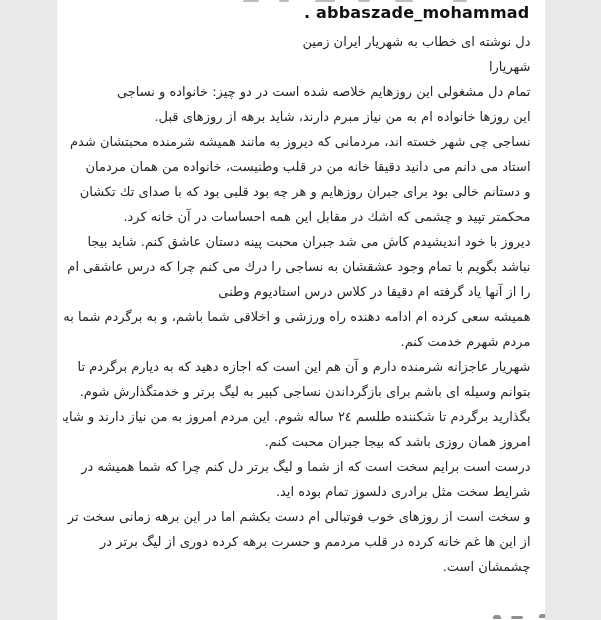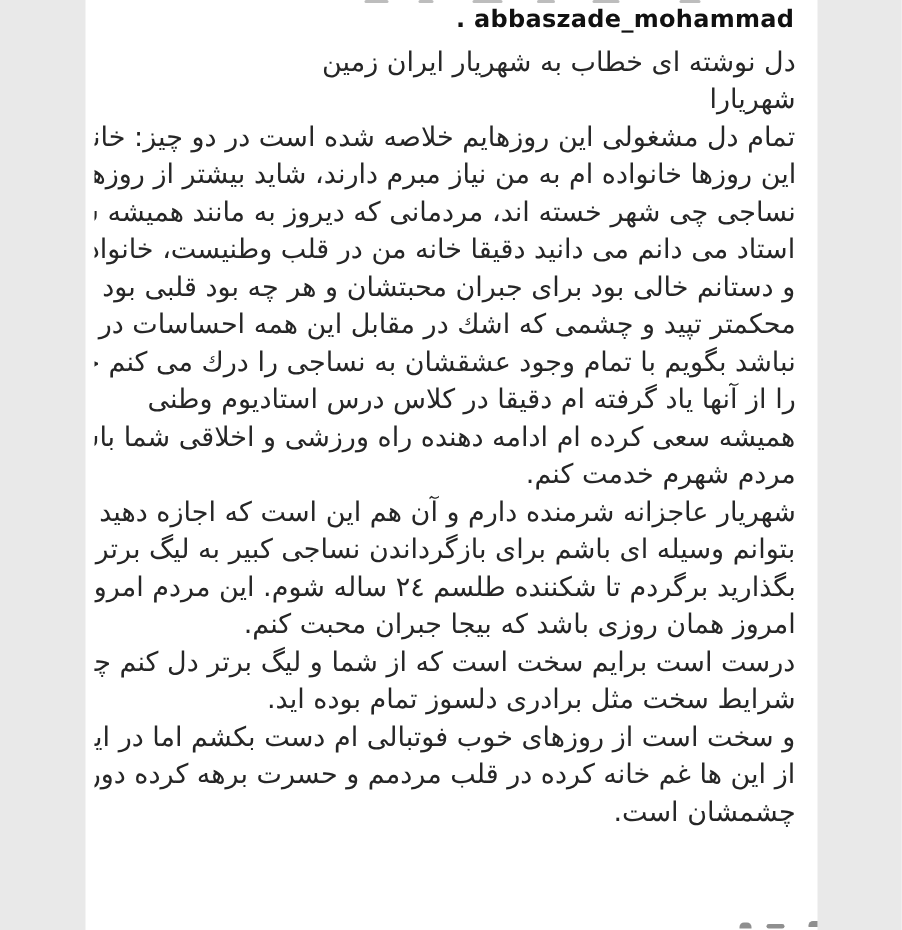--- a/index.html
+++ b/index.html
@@ -30,21 +30,21 @@
     letter-spacing:0.2px;
     cursor:pointer;
     white-space:nowrap;
   }
   .caption{
     position:absolute;
     top:29px;left:6px;right:14px;
     direction:rtl;
     text-align:right;
     color:var(--text);
-    font-size:18px;
+    font-size:13px;
     line-height:25px;
   }
   .cline{
     white-space:nowrap;
     overflow:hidden;
     height:25px;
   }
   
   .artifact{
     position:absolute;
@@ -58,25 +58,26 @@
 <body>
 
 <div class="page">
 
   <div class="header">. abbaszade_mohammad</div>
 
   <div class="caption">
     <div class="cline">دل نوشته ای خطاب به شهریار ایران زمین</div>
     <div class="cline">شهریارا</div>
     <div class="cline">تمام دل مشغولی این روزهایم خلاصه شده است در دو چیز: خانواده و نساجی</div>
-    <div class="cline">این روزها خانواده ام به من نیاز مبرم دارند، شاید بیشتر از روزهای قبل.</div>
+    <div class="cline">این روزها خانواده ام به من نیاز مبرم دارند، شاید برهه از روزهای قبل.</div>
     <div class="cline">نساجی چی شهر خسته اند، مردمانی که دیروز به مانند همیشه شرمنده محبتشان شدم</div>
     <div class="cline">استاد می دانم می دانید دقیقا خانه من در قلب وطنیست، خانواده من همان مردمان</div>
-    <div class="cline">و دستانم خالی بود برای جبران محبتشان و هر چه بود قلبی بود که با صدای تك تكشان</div>
+    <div class="cline">و دستانم خالی بود برای جبران روزهایم و هر چه بود قلبی بود که با صدای تك تكشان</div>
     <div class="cline">محکمتر تپید و چشمی که اشك در مقابل این همه احساسات در آن خانه کرد.</div>
+    <div class="cline">دیروز با خود اندیشیدم کاش می شد جبران محبت پینه دستان عاشق کنم. شاید بیجا</div>
     <div class="cline">نباشد بگویم با تمام وجود عشقشان به نساجی را درك می کنم چرا که درس عاشقی ام</div>
     <div class="cline">را از آنها یاد گرفته ام دقیقا در کلاس درس استادیوم وطنی</div>
     <div class="cline">همیشه سعی کرده ام ادامه دهنده راه ورزشی و اخلاقی شما باشم، و به برگردم شما به</div>
     <div class="cline">مردم شهرم خدمت کنم.</div>
     <div class="cline">شهریار عاجزانه شرمنده دارم و آن هم این است که اجازه دهید که به دیارم برگردم تا</div>
     <div class="cline">بتوانم وسیله ای باشم برای بازگرداندن نساجی کبیر به لیگ برتر و خدمتگذارش شوم.</div>
     <div class="cline">بگذارید برگردم تا شکننده طلسم ۲٤ ساله شوم. این مردم امروز به من نیاز دارند و شاید</div>
     <div class="cline">امروز همان روزی باشد که بیجا جبران محبت کنم.</div>
     <div class="cline">درست است برایم سخت است که از شما و لیگ برتر دل کنم چرا که شما همیشه در</div>
     <div class="cline">شرایط سخت مثل برادری دلسوز تمام بوده اید.</div>

